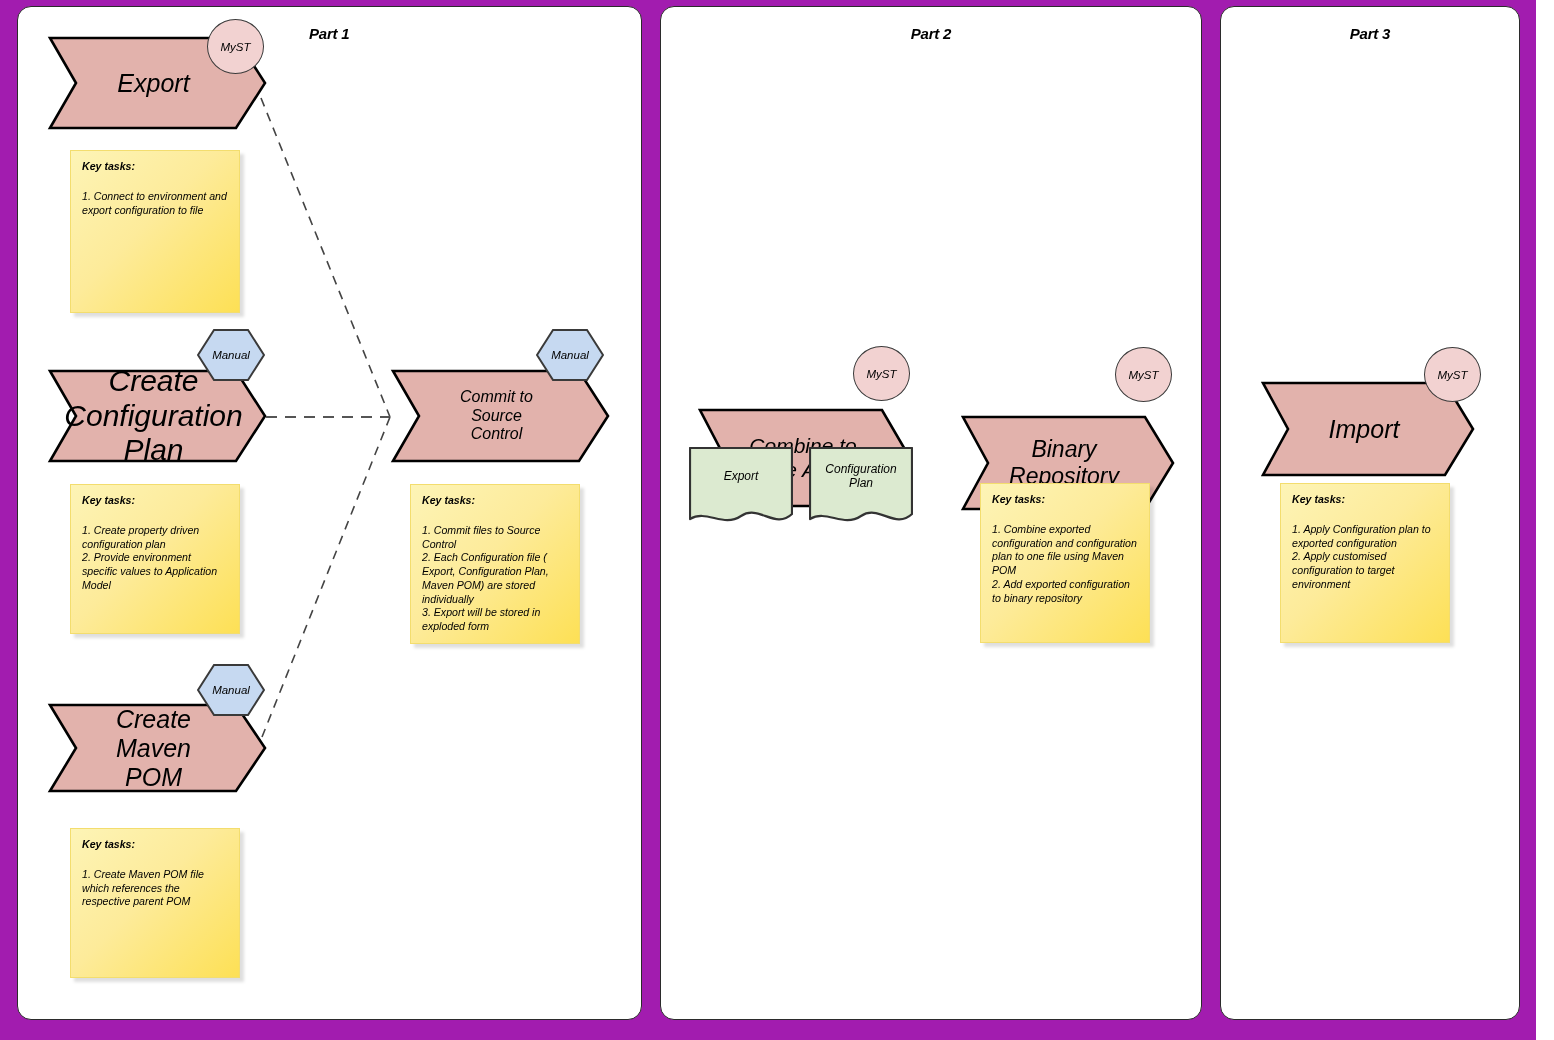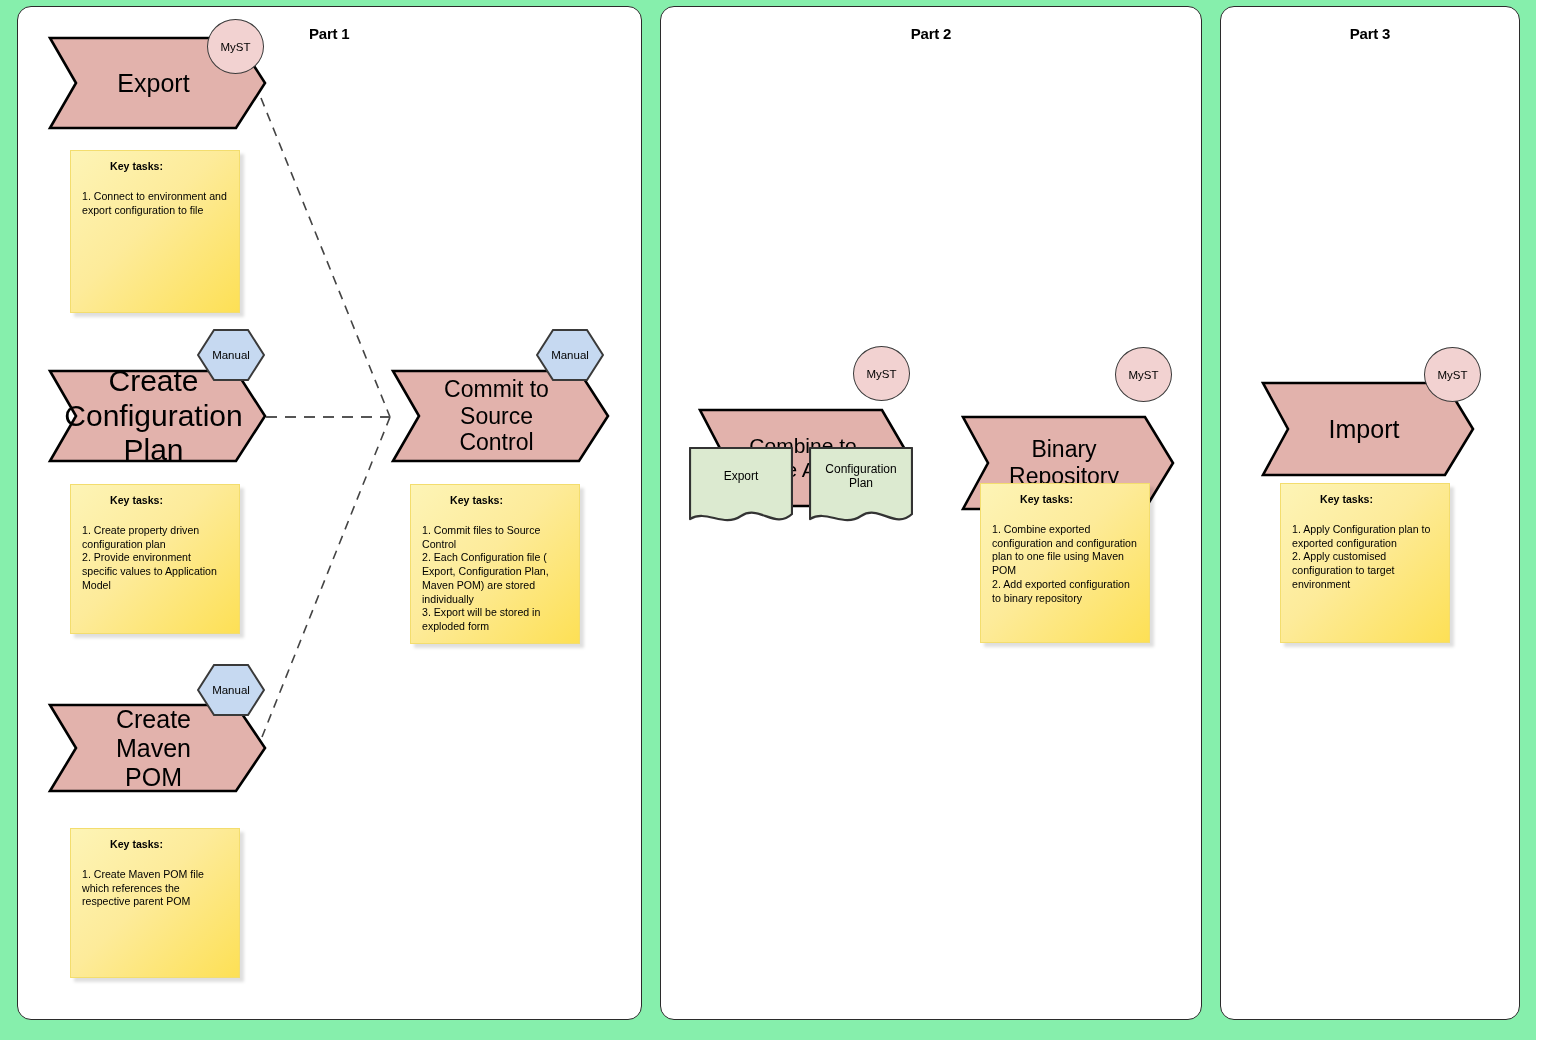--- a/index.html
+++ b/index.html
@@ -8,21 +8,22 @@
     background: #ffffff;
   }
   body {
     font-family: "Liberation Sans", sans-serif;
   }
   #canvas {
     position: relative;
     width: 1536px;
     height: 1040px;
     overflow: hidden;
-    background: #86efac;
+    background: #a21caf;
+    font-style: italic;
   }
 
   
   .panel {
     position: absolute;
     border: 1.5px solid #2b2b2b;
     border-radius: 14px;
     background: #ffffff;
     box-sizing: border-box;
   }
@@ -111,21 +112,21 @@
     background: linear-gradient(135deg, #fdf4b6 0%, #fdeb9a 45%, #fde055 100%);
     border: 1px solid #f3dd6e;
     box-shadow: 4px 4px 3px rgba(0,0,0,0.13);
     box-sizing: border-box;
     padding: 9px 10px 8px 11px;
     font-size: 10.6px;
     line-height: 1.30;
     color: #000000;
     z-index: 2;
   }
-  .note b { font-weight: bold; margin-left: 28px; }
+  .note b { font-weight: bold; }
   .note .note-body { white-space: pre-line; margin-top: 16px; }
 
   
   .doc {
     position: absolute;
     z-index: 5;
   }
   .doc svg { position: absolute; left: 0; top: 0; width: 100%; height: 100%; }
   .doc span {
     position: absolute;
@@ -218,21 +219,21 @@
   </div>
   <div class="note" style="left:70px; top:828px; width:170px; height:150px;">
     <b>Key tasks:</b>
     <div class="note-body">1. Create Maven POM file which references the respective parent POM</div>
   </div>
 
   <div class="chev" id="chev-commit" style="left:393px; top:371px; width:215px; height:90px;">
     <svg viewBox="0 0 215 90" preserveAspectRatio="none">
       <polygon points="0,0 186,0 215,45 186,90 0,90 26,45" fill="#e2b2ac" stroke="#000000" stroke-width="2.6"></polygon>
     </svg>
-    <div class="chev-label" style="font-size:23px;">Commit to
+    <div class="chev-label" style="font-size:16px;">Commit to
 Source
 Control</div>
   </div>
   <div class="badge-hex" style="left:536px; top:329px;">
     <svg viewBox="0 0 68 52" preserveAspectRatio="none">
       <polygon points="17,1 51,1 67,26 51,51 17,51 1,26" fill="#c6d9f1" stroke="#3a3a3a" stroke-width="2"></polygon>
     </svg>
     <span>Manual</span>
   </div>
   <div class="note" style="left:410px; top:484px; width:170px; height:160px;">

